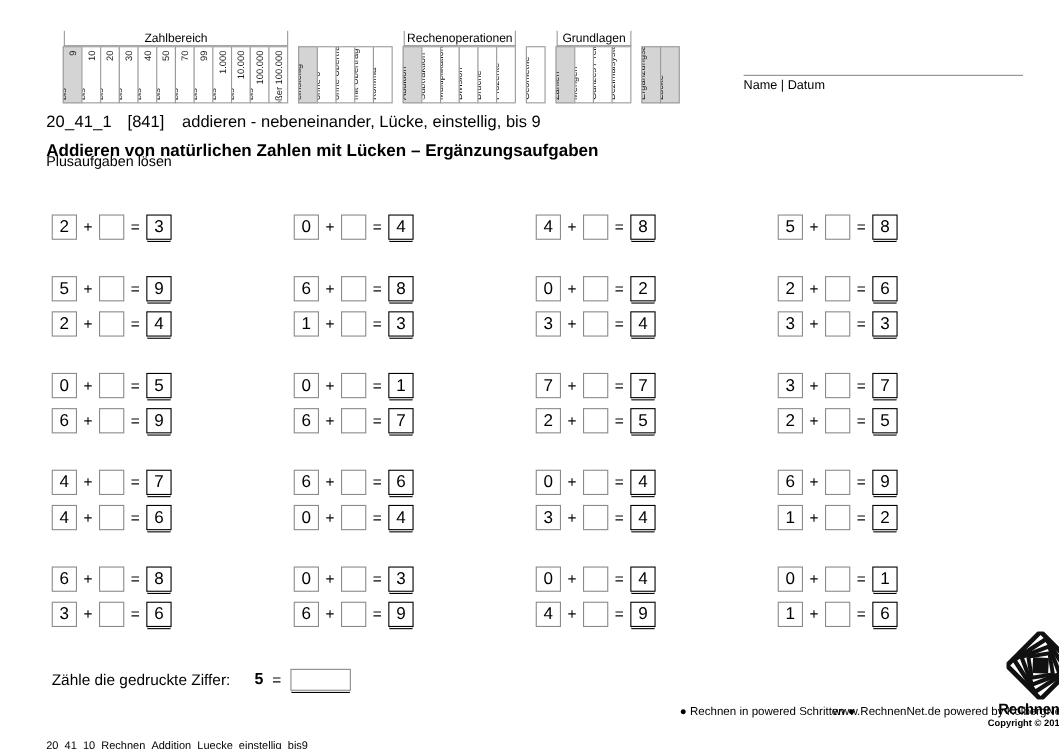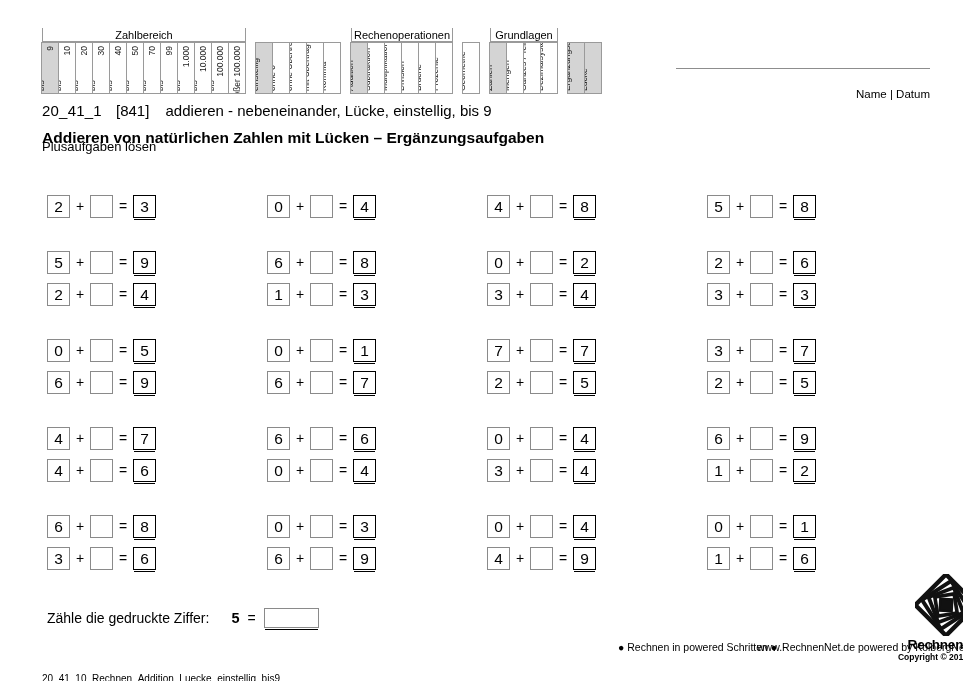--- a/index.html
+++ b/index.html
@@ -8,21 +8,21 @@
     background: #ffffff;
     width: 963px; height: 681px;
     overflow: hidden;
     font-family: "Liberation Sans", sans-serif;
     color: #000;
   }
   #page { position: relative; width: 963px; height: 681px; }
 
   
   #cat-table {
-    position: absolute; left: 42px; top: 28px;
+    position: absolute; left: 58px; top: 28px;
     height: 66px;
     display: flex; align-items: flex-start;
   }
   .grp { display: flex; flex-direction: column; }
   .grp-title {
     font-size: 11px; text-align: center;
     height: 14px; line-height: 14px;
     border-bottom: 1px solid #9a9a9a;
     border-left: 1px solid #9a9a9a;
     border-right: 1px solid #9a9a9a;
@@ -67,21 +67,21 @@
     color: #1a1a1a;
   }
   .gap { width: 10px; }
 
   
   #namebox {
     position: absolute; left: 676px; top: 68px; width: 254px;
   }
   #nameline { border-top: 1px solid #8d8d8d; width: 254px; }
   #namelabel {
-    text-align: right; font-size: 11.5px; margin-top: 19px; color: #000;
+    font-size: 11.5px; margin-top: 3px; color: #000;
   }
 
   
   #meta {
     position: absolute; left: 42px; top: 102px;
     font-size: 15px; white-space: nowrap;
   }
   #meta .code { letter-spacing: 0.2px; }
   #meta .brk { margin-left: 10px; }
   #meta .desc { margin-left: 12px; }

